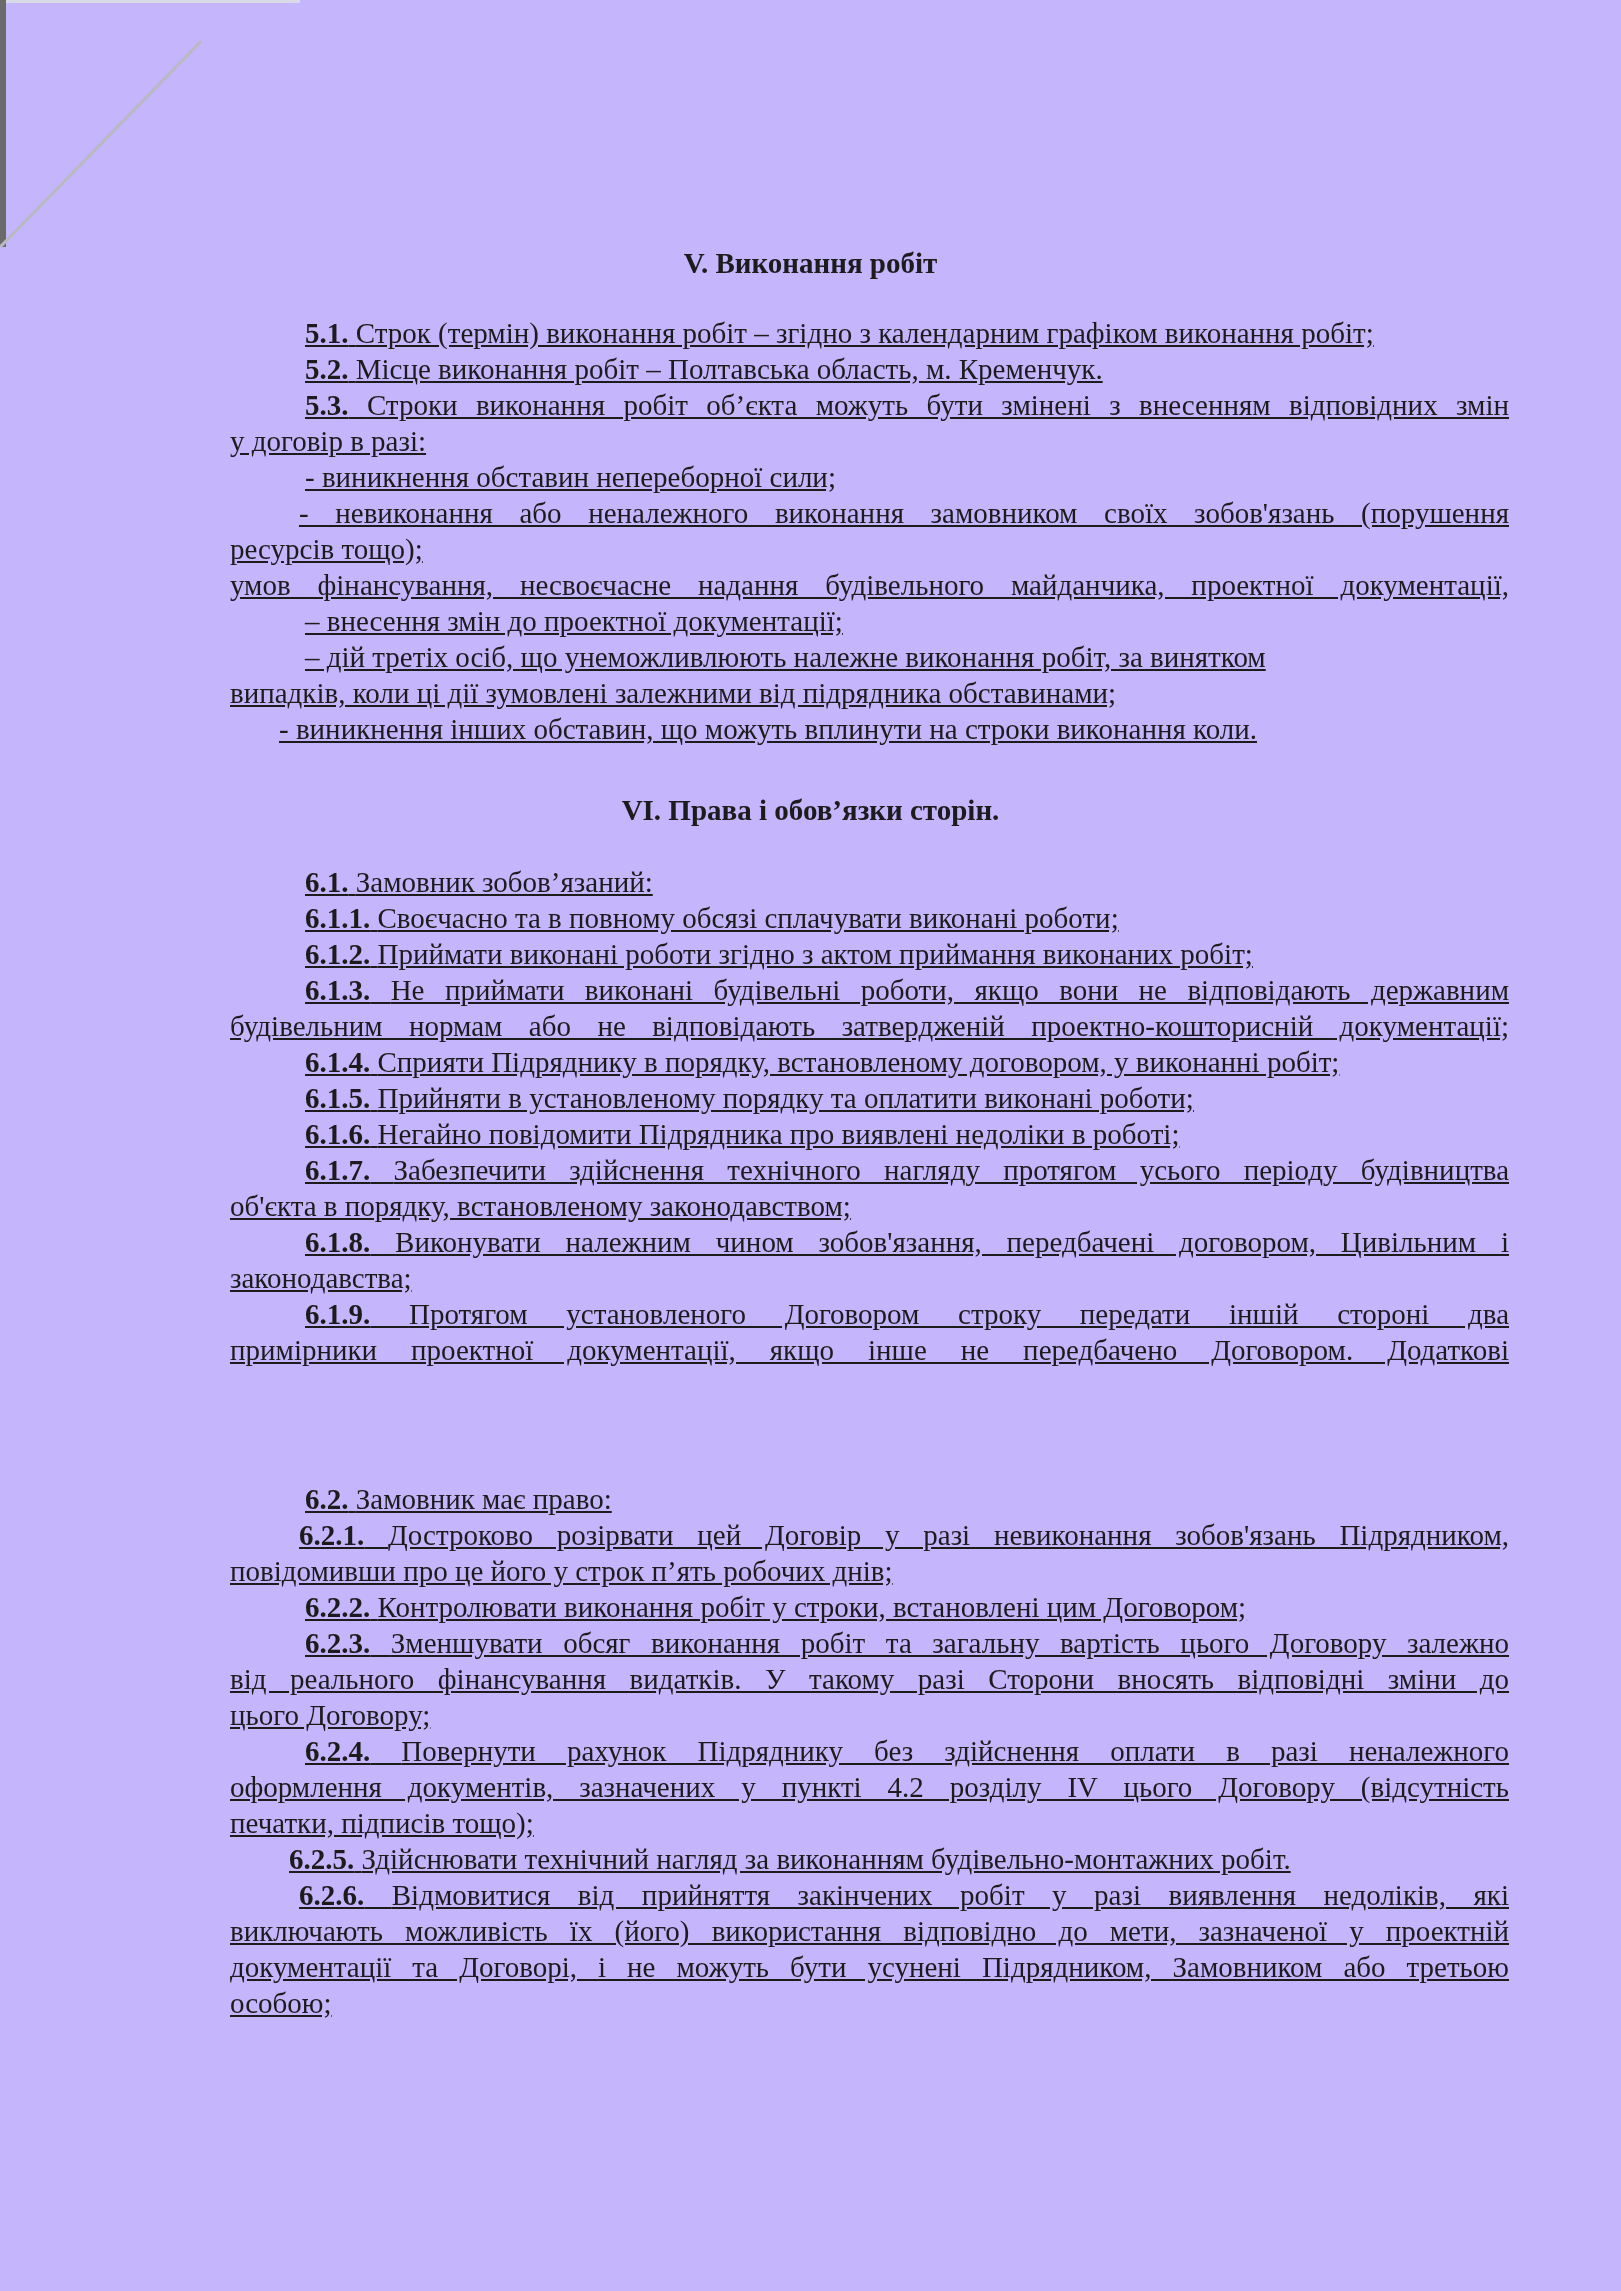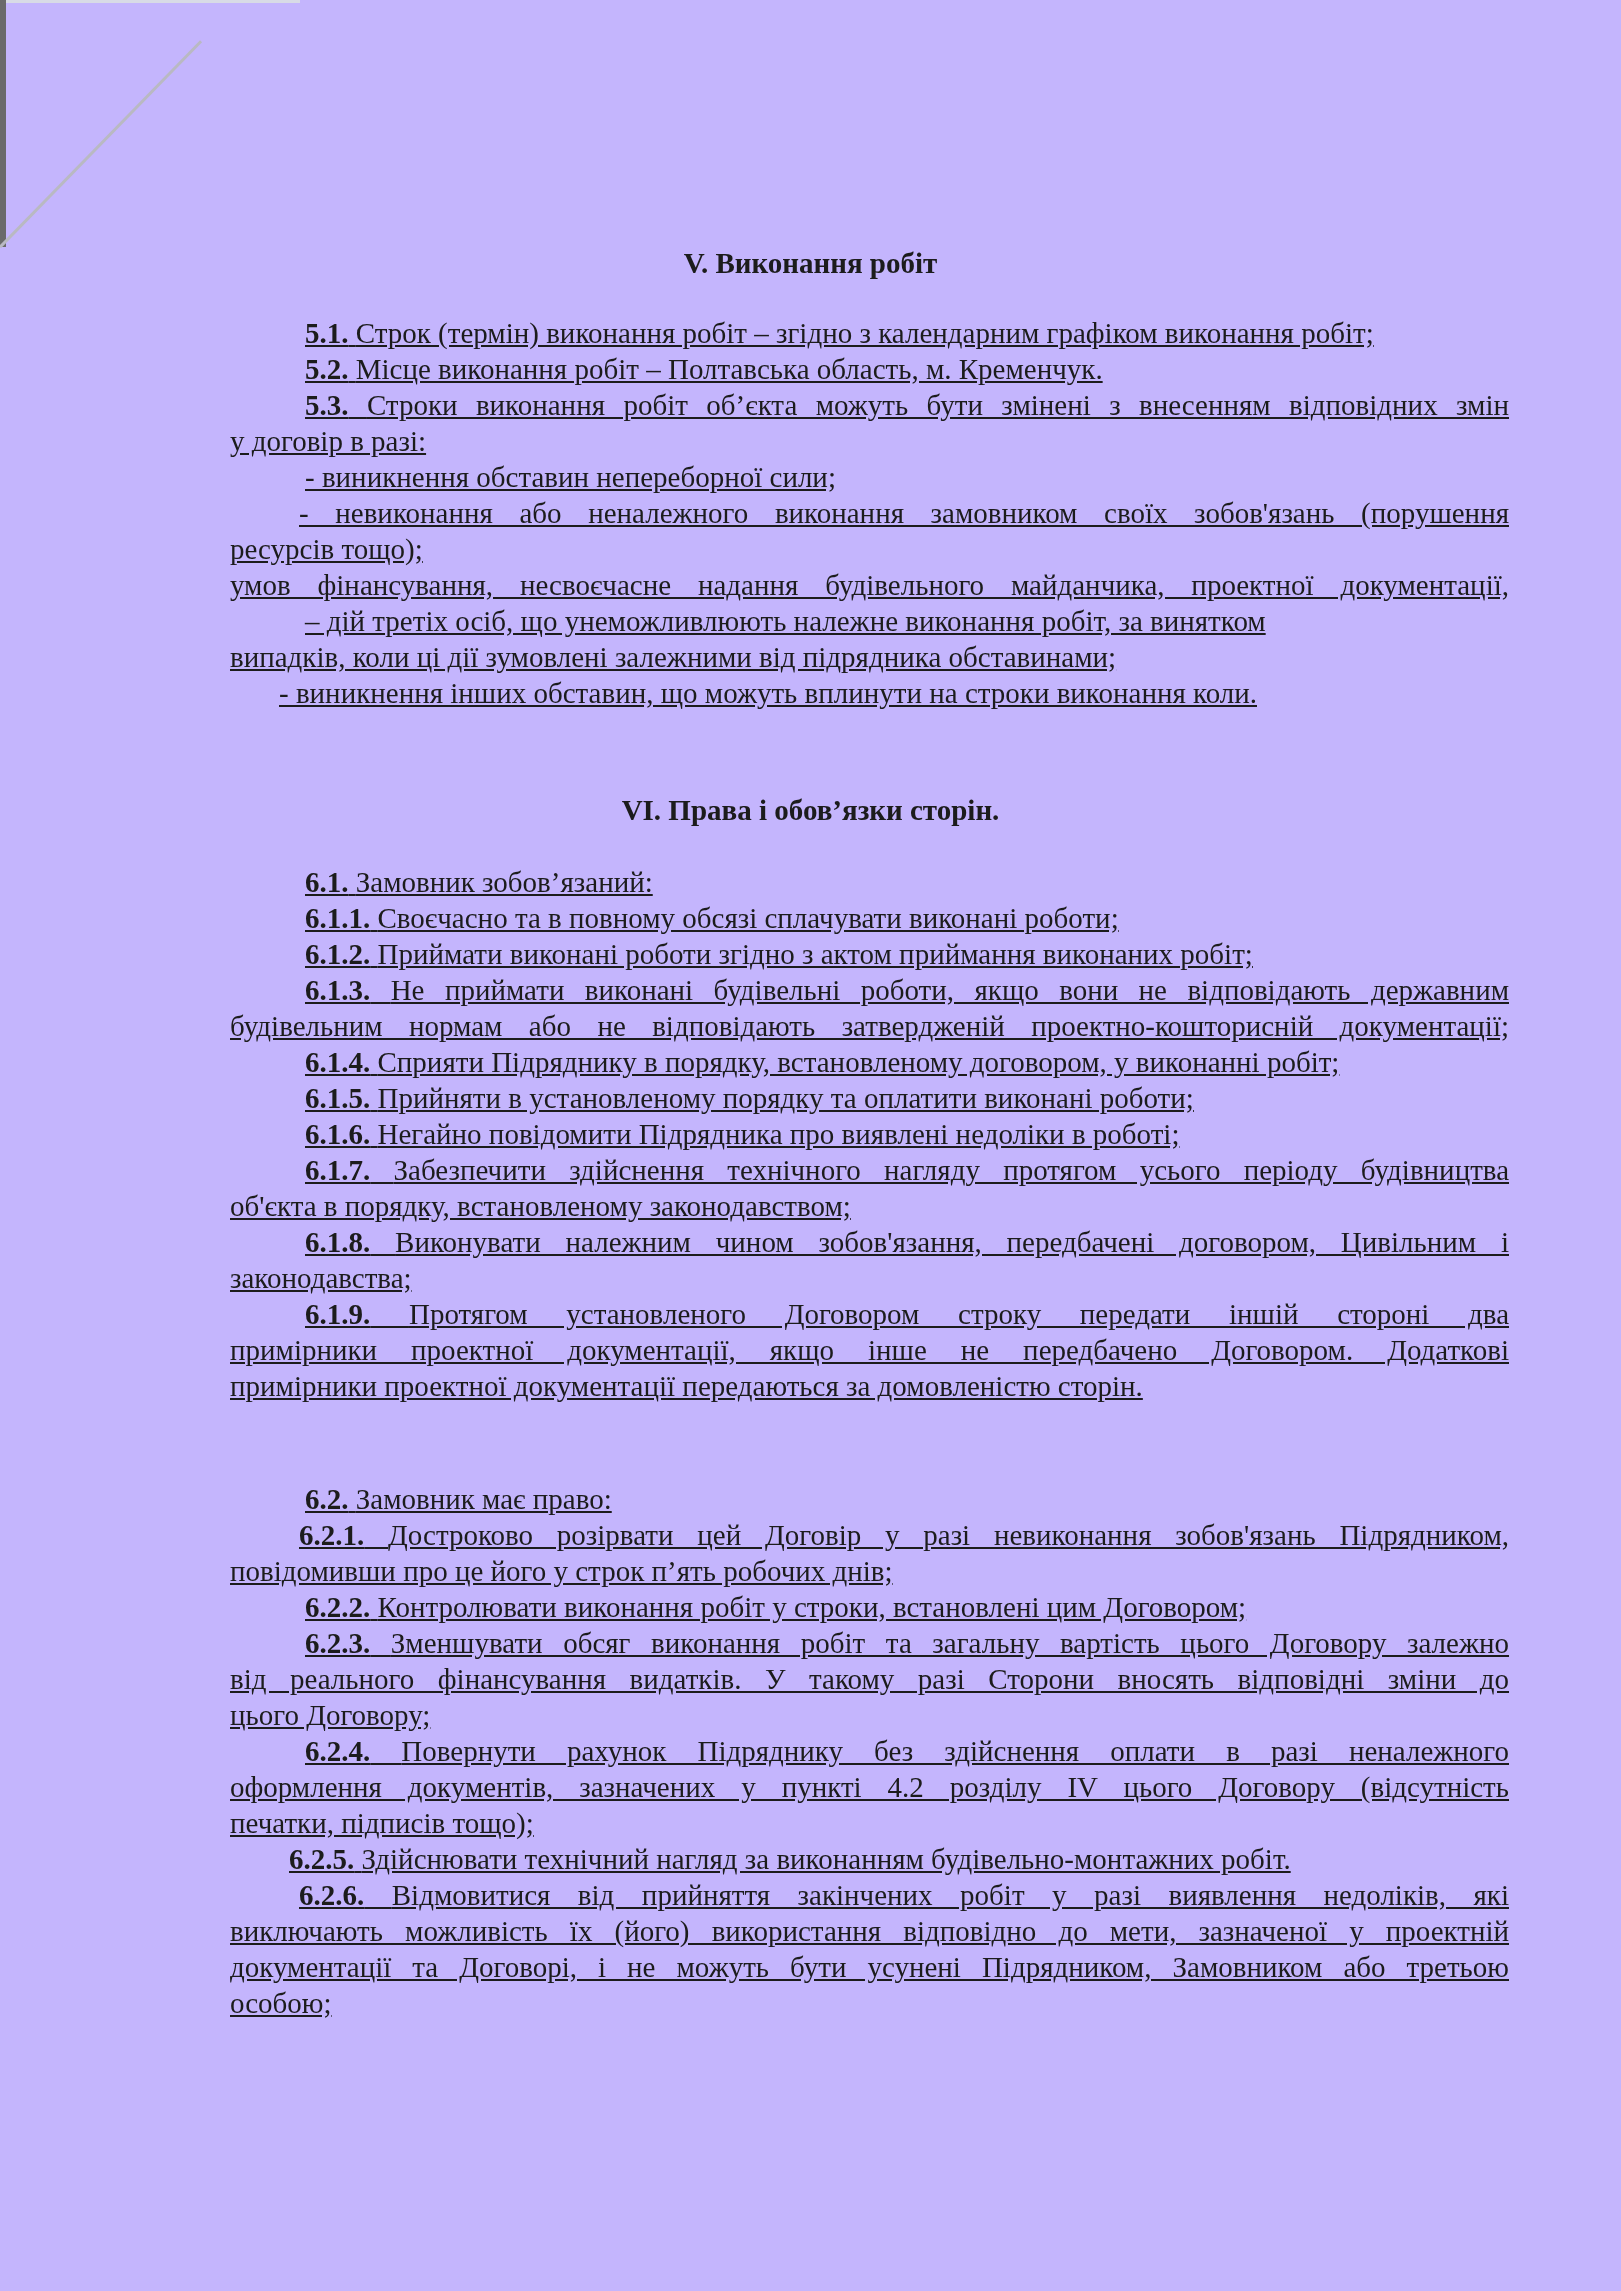--- a/index.html
+++ b/index.html
@@ -34,20 +34,21 @@
 
   <div class="block" style="top:315px;">
     <span class="line ind"><span class="num">5.1.</span> <span>Строк (термін) виконання робіт – згідно з календарним графіком виконання робіт;</span></span>
     <span class="line ind"><span class="num">5.2.</span> <span>Місце виконання робіт – Полтавська область, м. Кременчук.</span></span>
     <span class="line ind just"><span class="num">5.3.</span> <span>Строки виконання робіт об’єкта можуть бути змінені з внесенням відповідних змін</span></span>
     <span class="line">у договір в разі:</span>
     <span class="line ind">- виникнення обставин непереборної сили;</span>
     <span class="line ind2 just">- невиконання або неналежного виконання замовником своїх зобов'язань (порушення</span>
     <span class="line">ресурсів тощо);</span>
     <span class="line just">умов фінансування, несвоєчасне надання будівельного майданчика, проектної документації,</span>
+    <span class="line ind">–  внесення змін до проектної документації;</span>
     <span class="line ind">–  дій третіх осіб, що унеможливлюють належне виконання робіт, за винятком</span>
     <span class="line">випадків, коли ці дії зумовлені залежними від підрядника обставинами;</span>
     <span class="line ind4">- виникнення інших обставин, що можуть вплинути на строки виконання коли.</span>
   </div>
 
   <div class="heading" style="top:792px;">VI. Права і обов’язки сторін.</div>
 
   <div class="block" style="top:864px;">
     <span class="line ind"><span class="num">6.1.</span> <span>Замовник зобов’язаний:</span></span>
     <span class="line ind"><span class="num">6.1.1.</span> <span>Своєчасно та в повному обсязі сплачувати виконані роботи;</span></span>
@@ -56,21 +57,20 @@
     <span class="line just">будівельним нормам або не відповідають затвердженій проектно-кошторисній документації;</span>
     <span class="line ind"><span class="num">6.1.4.</span> <span>Сприяти Підряднику в порядку, встановленому договором, у виконанні робіт;</span></span>
     <span class="line ind"><span class="num">6.1.5.</span> <span>Прийняти в установленому порядку та оплатити виконані роботи;</span></span>
     <span class="line ind"><span class="num">6.1.6.</span> <span>Негайно повідомити Підрядника  про виявлені недоліки в роботі;</span></span>
     <span class="line ind just"><span class="num">6.1.7.</span> <span>Забезпечити здійснення технічного нагляду протягом усього періоду будівництва</span></span>
     <span class="line">об'єкта в порядку, встановленому законодавством;</span>
     <span class="line ind just"><span class="num">6.1.8.</span> <span>Виконувати належним чином зобов'язання, передбачені договором, Цивільним  і</span></span>
     <span class="line">законодавства;</span>
     <span class="line ind just"><span class="num">6.1.9.</span> <span>Протягом установленого Договором строку передати іншій стороні два</span></span>
     <span class="line just">примірники проектної документації, якщо інше не передбачено Договором. Додаткові</span>
-    <span class="line">примірники проектної документації передаються за домовленістю сторін.</span>
   </div>
 
   <div class="block" style="top:1481px;">
     <span class="line ind"><span class="num">6.2.</span> <span>Замовник має право:</span></span>
     <span class="line ind2 just"><span class="num">6.2.1.</span> <span>Достроково розірвати цей Договір у разі невиконання зобов'язань Підрядником,</span></span>
     <span class="line">повідомивши про це його у строк п’ять робочих днів;</span>
     <span class="line ind"><span class="num">6.2.2.</span> <span>Контролювати виконання робіт у строки, встановлені цим Договором;</span></span>
     <span class="line ind just"><span class="num">6.2.3.</span> <span>Зменшувати обсяг виконання робіт та загальну вартість цього Договору залежно</span></span>
     <span class="line just">від реального фінансування видатків. У такому разі Сторони вносять відповідні зміни до</span>
     <span class="line">цього Договору;</span>

